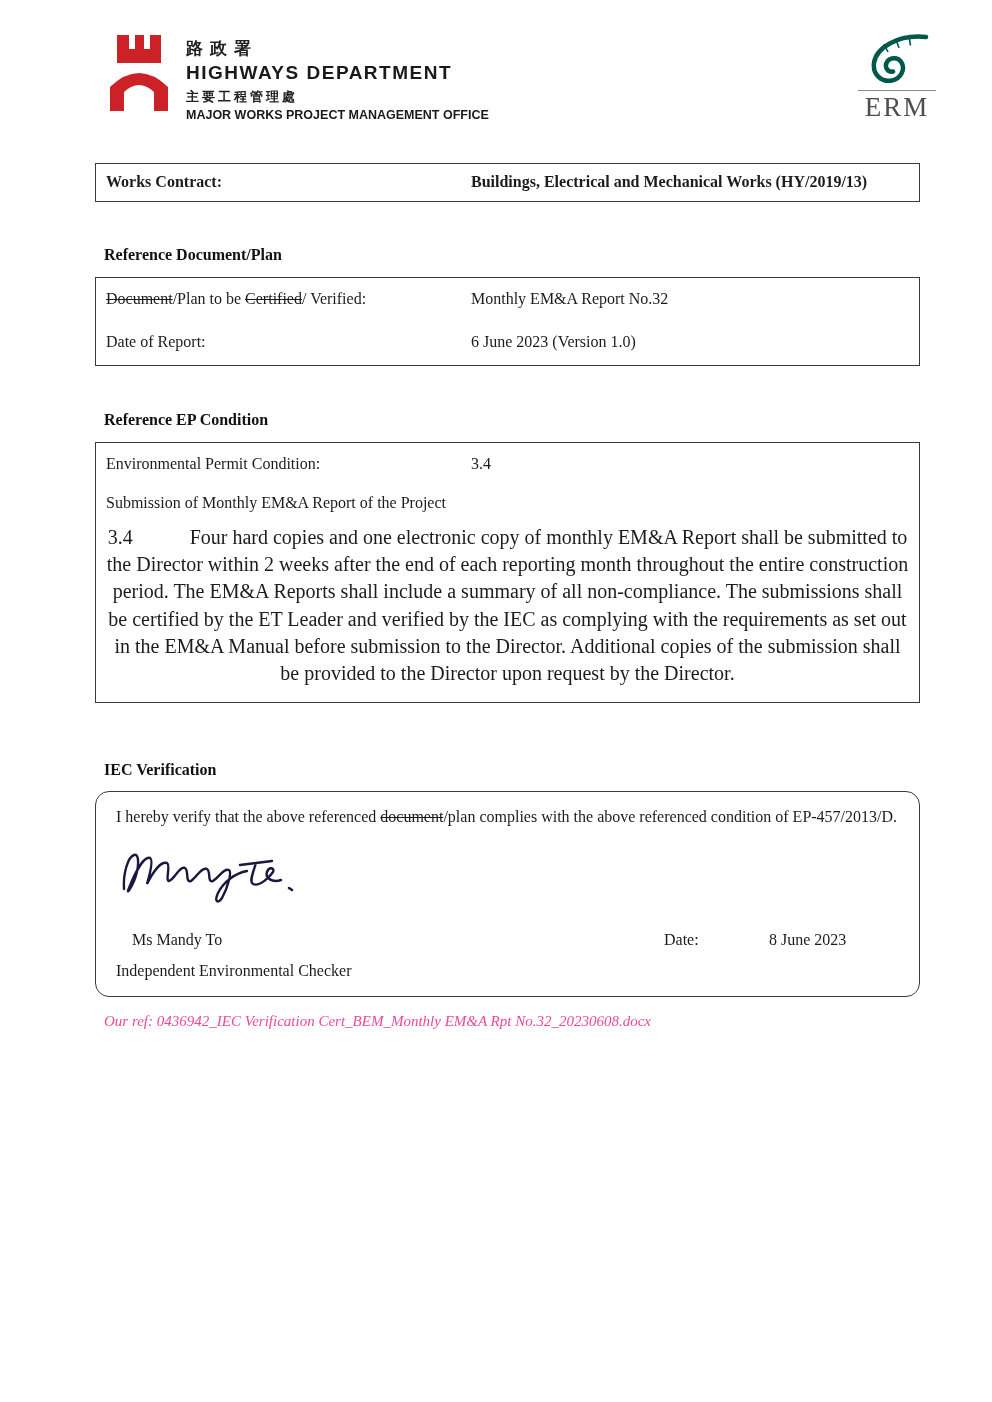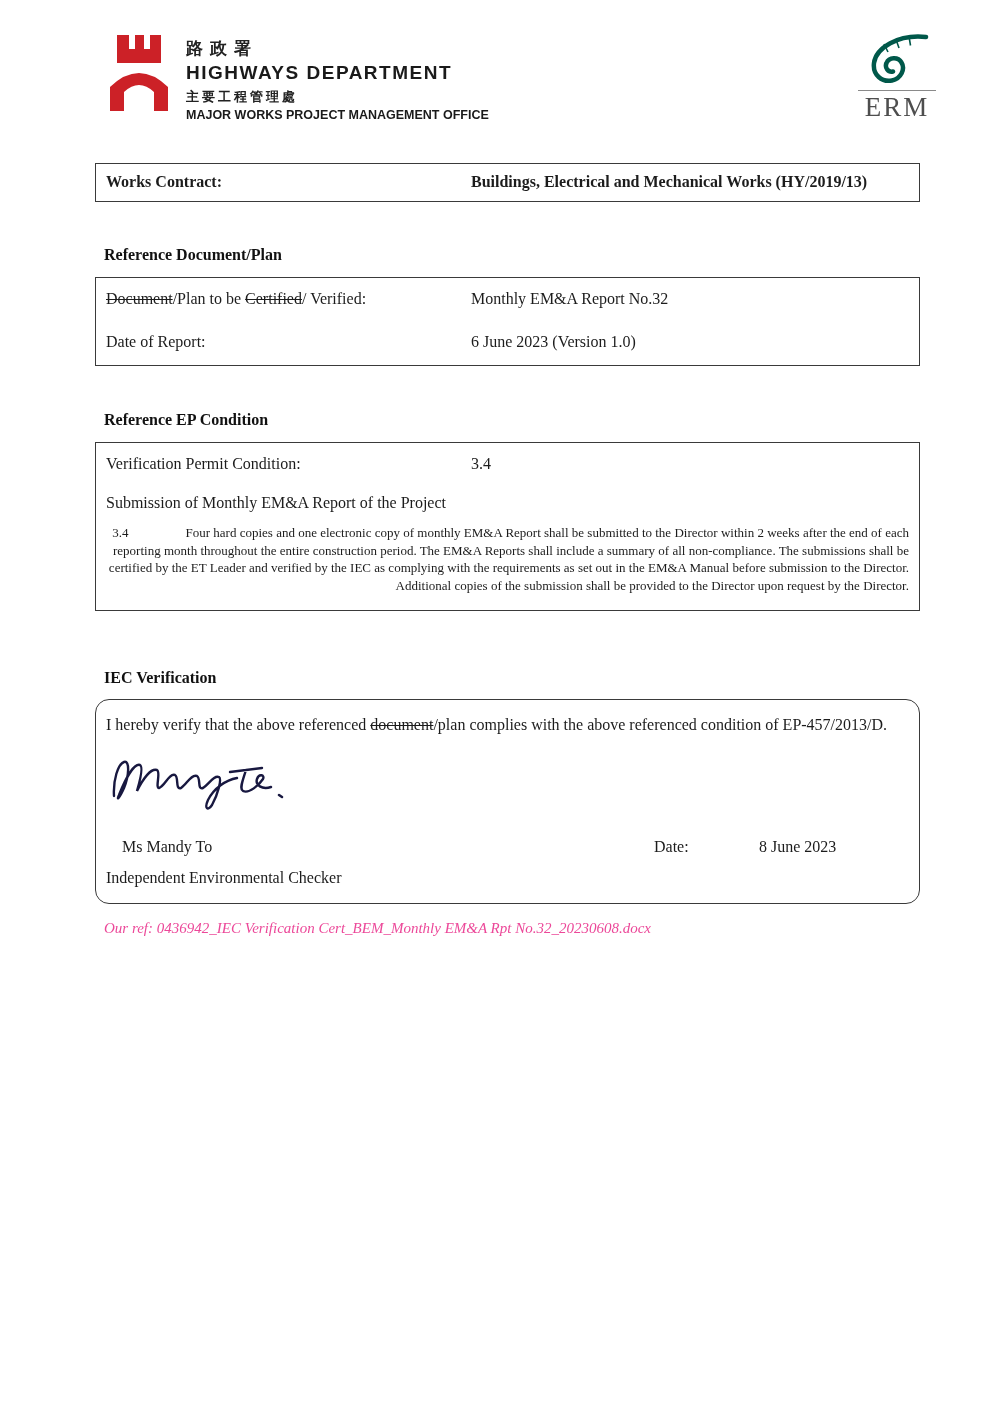--- a/index.html
+++ b/index.html
@@ -48,26 +48,26 @@
   
   .refdoc-heading { margin-top:44px; }
   .refdoc-box { margin-top:13px; padding:10px 10px 12px 10px; }
   .refdoc-row { padding:2px 0; }
   .refdoc-row + .refdoc-row { margin-top:21px; }
 
   
   .refep-heading { margin-top:45px; }
   .refep-box { margin-top:13px; padding:12px 10px 15px 10px; }
   .refep-subject { margin-top:21px; font-size:16px; }
-  .refep-clause { margin-top:12px; font-size:13px; line-height:1.36; text-align:right; }
+  .refep-clause { margin-top:12px; font-size:20px; line-height:1.36; text-align:center; }
   .clause-gap { display:inline-block; width:57px; }
 
   
   .iec-heading { margin-top:58px; }
-  .iec-box { margin-top:12px; padding:14px 10px 16px 10px; position:relative;border-radius:14px; }
+  .iec-box { margin-top:12px; padding:14px 10px 16px 20px; position:relative;border-radius:14px; }
   .iec-statement { font-size:16px; line-height:1.4; }
   .signature-wrap { margin-top:14px; height:66px; }
   .iec-sign-row { position:relative; margin-top:22px; height:22px; font-size:16px; }
   .iec-name { position:absolute; left:16px; top:0; }
   .iec-date-label { position:absolute; left:548px; top:0; }
   .iec-date-value { position:absolute; left:653px; top:0; }
   .iec-title-row { margin-top:9px; font-size:16px; }
 
   
   .our-ref { margin-top:16px; margin-left:9px; font-size:15px; font-style:italic; color:#ec4899; }
@@ -125,21 +125,21 @@
       <div class="two-col refdoc-row cell-text">
         <div class="lab">Date of Report:</div>
         <div>6 June 2023 (Version 1.0)</div>
       </div>
     </div>
 
     <div class="section-heading refep-heading">Reference EP Condition</div>
 
     <div class="boxed refep-box">
       <div class="two-col cell-text">
-        <div class="lab">Verification Permit Condition:</div>
+        <div class="lab">Environmental Permit Condition:</div>
         <div>3.4</div>
       </div>
       <div class="refep-subject">Submission of Monthly EM&amp;A Report of the Project</div>
       <div class="refep-clause"><span>3.4</span><span class="clause-gap"></span><span>Four hard copies and one electronic copy of monthly EM&amp;A Report shall be submitted to the Director within 2 weeks after the end of each reporting month throughout the entire construction period. The EM&amp;A Reports shall include a summary of all non-compliance. The submissions shall be certified by the ET Leader and verified by the IEC as complying with the requirements as set out in the EM&amp;A Manual before submission to the Director. Additional copies of the submission shall be provided to the Director upon request by the Director.</span></div>
     </div>
 
     <div class="section-heading iec-heading">IEC Verification</div>
 
     <div class="boxed iec-box">
       <div class="iec-statement"><span>I hereby verify that the above referenced </span><span class="strike">document</span><span>/plan complies with the above referenced condition of EP-457/2013/D.</span></div>

